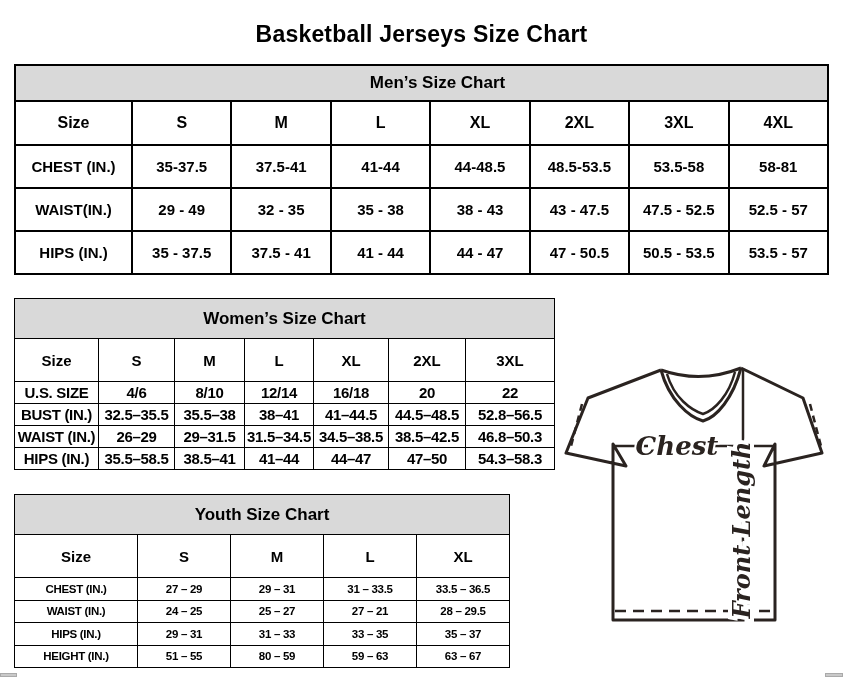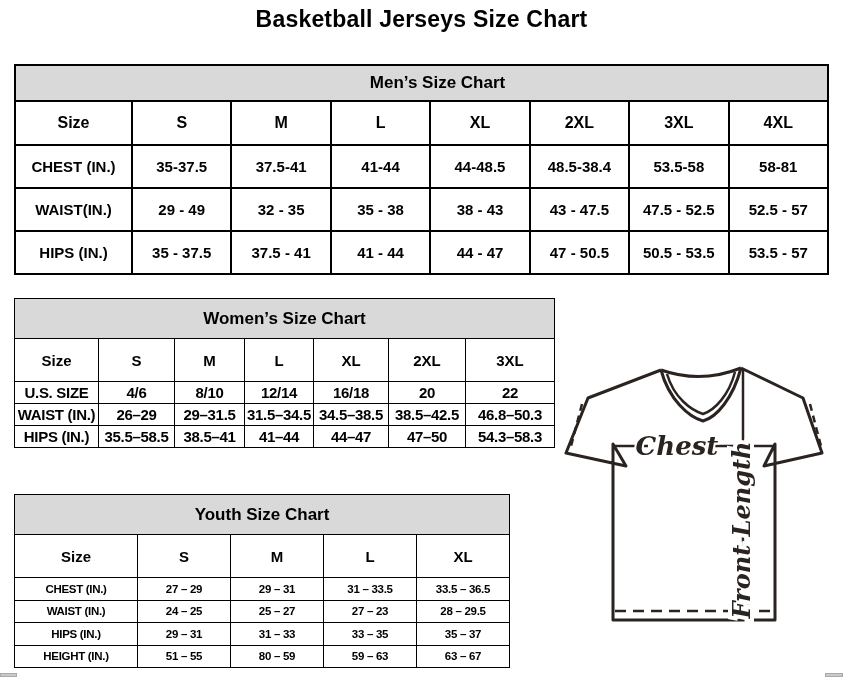--- a/index.html
+++ b/index.html
@@ -7,21 +7,21 @@
   body { font-family: "Liberation Sans", sans-serif; color: #000; }
   .page {
     position: relative;
     width: 843px;
     height: 679px;
     background: #fff;
     overflow: hidden;
   }
   .page-title {
     position: absolute;
-    top: 6px; left: 0; width: 843px;
+    top: 21px; left: 0; width: 843px;
     text-align: center;
     font-size: 23px;
     font-weight: bold;
     letter-spacing: 0.2px;
   }
   table.size-table {
     position: absolute;
     border-collapse: collapse;
     table-layout: fixed;
     background: #fff;
@@ -106,21 +106,21 @@
         <th class="hdr">2XL</th>
         <th class="hdr">3XL</th>
         <th class="hdr">4XL</th>
       </tr>
       <tr>
         <td>CHEST (IN.)</td>
         <td>35-37.5</td>
         <td>37.5-41</td>
         <td>41-44</td>
         <td>44-48.5</td>
-        <td>48.5-38.4</td>
+        <td>48.5-53.5</td>
         <td>53.5-58</td>
         <td>58-81</td>
       </tr>
       <tr>
         <td>WAIST(IN.)</td>
         <td>29 - 49</td>
         <td>32 - 35</td>
         <td>35 - 38</td>
         <td>38 - 43</td>
         <td>43 - 47.5</td>
@@ -166,20 +166,29 @@
       <tr>
         <td>U.S. SIZE</td>
         <td>4/6</td>
         <td>8/10</td>
         <td>12/14</td>
         <td>16/18</td>
         <td>20</td>
         <td>22</td>
       </tr>
       <tr>
+        <td>BUST (IN.)</td>
+        <td>32.5–35.5</td>
+        <td>35.5–38</td>
+        <td>38–41</td>
+        <td>41–44.5</td>
+        <td>44.5–48.5</td>
+        <td>52.8–56.5</td>
+      </tr>
+      <tr>
         <td>WAIST (IN.)</td>
         <td>26–29</td>
         <td>29–31.5</td>
         <td>31.5–34.5</td>
         <td>34.5–38.5</td>
         <td>38.5–42.5</td>
         <td>46.8–50.3</td>
       </tr>
       <tr>
         <td>HIPS (IN.)</td>
@@ -216,21 +225,21 @@
         <td>CHEST (IN.)</td>
         <td>27 – 29</td>
         <td>29 – 31</td>
         <td>31 – 33.5</td>
         <td>33.5 – 36.5</td>
       </tr>
       <tr>
         <td>WAIST (IN.)</td>
         <td>24 – 25</td>
         <td>25 – 27</td>
-        <td>27 – 23</td>
+        <td>27 – 21</td>
         <td>28 – 29.5</td>
       </tr>
       <tr>
         <td>HIPS (IN.)</td>
         <td>29 – 31</td>
         <td>31 – 33</td>
         <td>33 – 35</td>
         <td>35 – 37</td>
       </tr>
       <tr>

